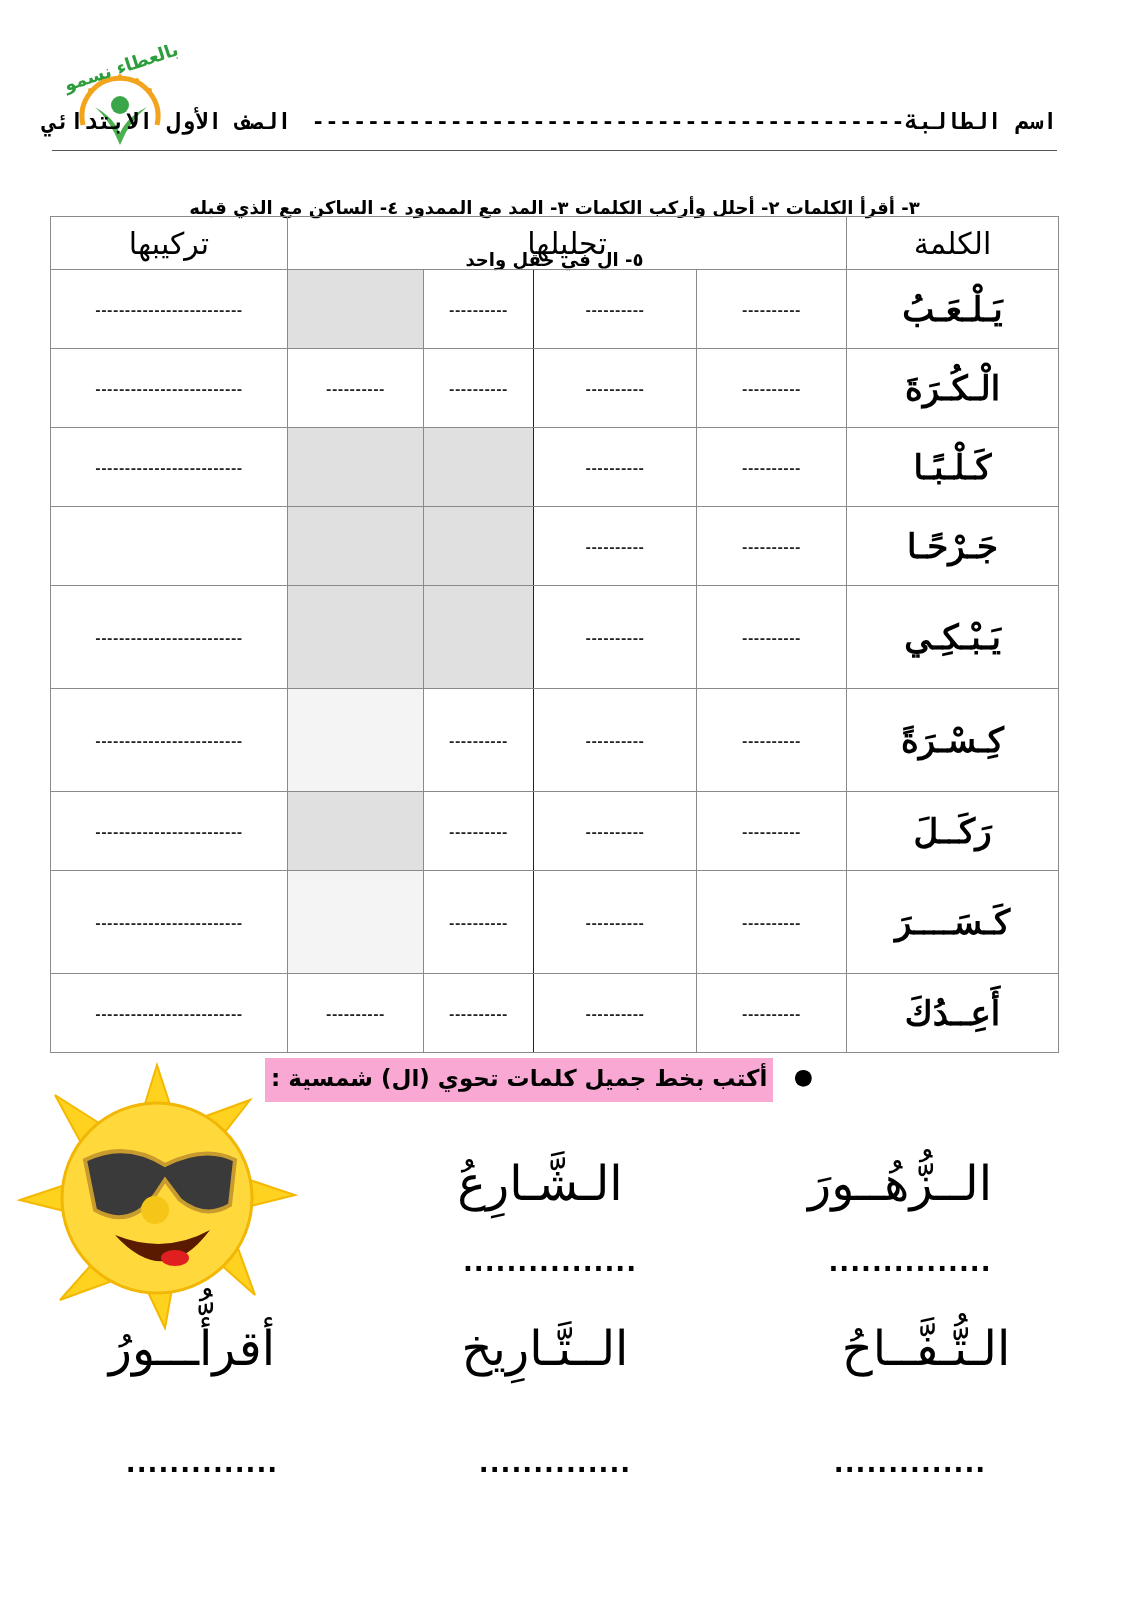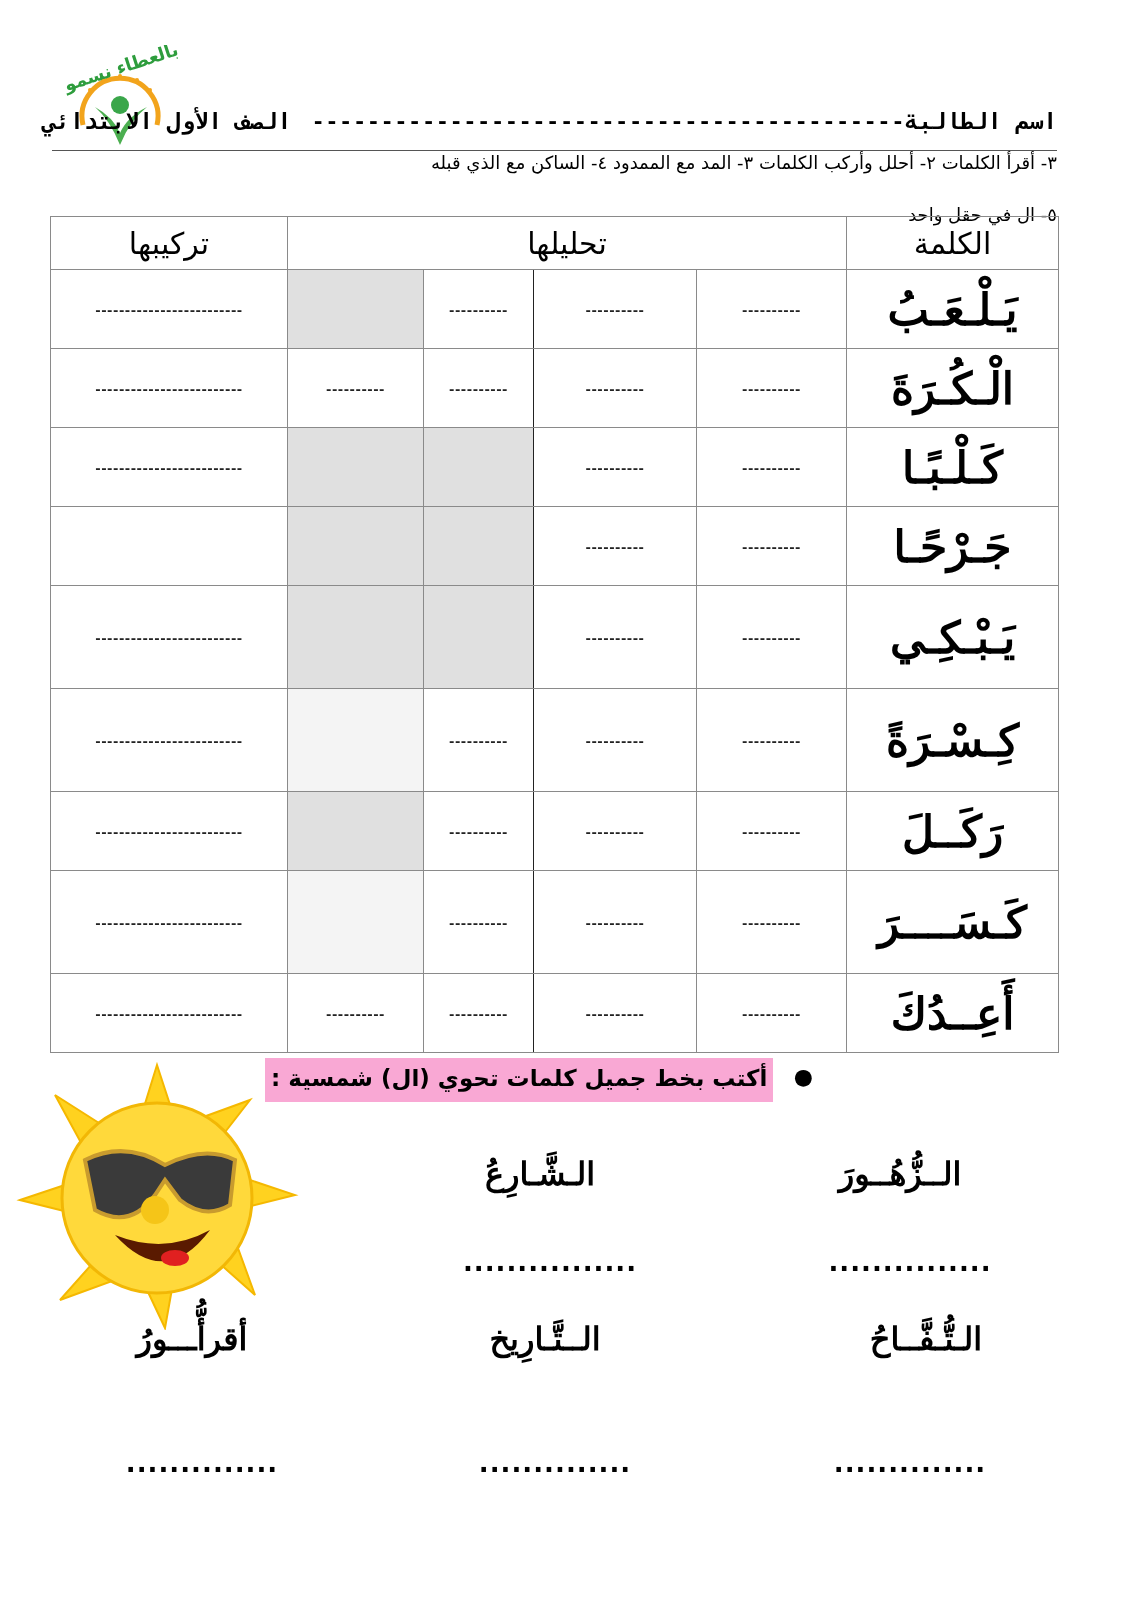--- a/index.html
+++ b/index.html
@@ -4,34 +4,34 @@
 <style>
   html, body { margin:0; padding:0; background:#ffffff; }
   body { width:1131px; height:1600px; position:relative; overflow:hidden;
          font-family:"DejaVu Sans", "Liberation Sans", sans-serif; color:#000; }
   .abs { position:absolute; }
   .logo { left:55px; top:45px; width:130px; height:110px; }
   .header-line { left:52px; top:108px; width:1005px; text-align:right; direction:rtl;
                  font-size:23px; font-weight:bold; white-space:nowrap;font-family:Liberation Mono, monospace; }
   .header-line span { display:inline-block; }
   .rule { left:52px; top:150px; width:1005px; height:1px; background:#555; }
-  .instr { left:52px; width:1005px; text-align:right; direction:rtl; font-weight:normal; font-size:18px; white-space:nowrap; }
+  .instr { left:52px; width:1005px; text-align:center; direction:rtl; font-weight:bold; font-size:18px; white-space:nowrap;margin-top:45px; }
   table.grid { position:absolute; left:50px; top:216px; width:1008px; border-collapse:collapse; direction:rtl; table-layout:fixed; }
   table.grid td { border:1px solid #8a8a8a; text-align:center; vertical-align:middle; padding:0; }
   table.grid td.sep { border-left:1.5px solid #222; }
   .hdr td { height:52px; font-size:30px; font-weight:normal; }
-  .word { font-size:44px; font-weight:bold; font-family:"DejaVu Serif", serif; }
+  .word { font-size:34px; font-weight:bold; font-family:"DejaVu Serif", serif; }
   .dash { font-size:13px; letter-spacing:0.5px; font-weight:bold; color:#222; white-space:nowrap; }
   .shade-d { background:#e0e0e0; }
   .shade-l { background:#f4f4f4; }
   .bullet-title { left:265px; top:1058px; height:40px; background:#f9a8d4; direction:rtl;
                   font-size:23px; font-weight:bold; padding:2px 6px; white-space:nowrap; line-height:36px; }
   .bullet { right:318px; top:1064px; font-size:22px; font-weight:bold; }
   .sun { left:15px; top:1060px; width:285px; height:270px; }
-  .bigword { font-size:32px; font-weight:bold; font-family:"DejaVu Serif", serif; direction:rtl; white-space:nowrap; text-align:center; width:260px; }
+  .bigword { font-size:48px; font-weight:normal; font-family:"DejaVu Serif", serif; direction:rtl; white-space:nowrap; text-align:center; width:260px; }
   .dots { font-size:26px; font-weight:bold; letter-spacing:1px; white-space:nowrap; text-align:center; width:260px; }
 </style>
 </head>
 <body>
 
 <div class="abs logo">
   <svg width="130" height="110" viewBox="0 0 130 110">
     <path d="M28 80 A38 38 0 1 1 102 80" fill="none" stroke="#f2a41c" stroke-width="5"></path>
     <g fill="#f2a41c">
       <circle cx="35" cy="45" r="2"></circle>

